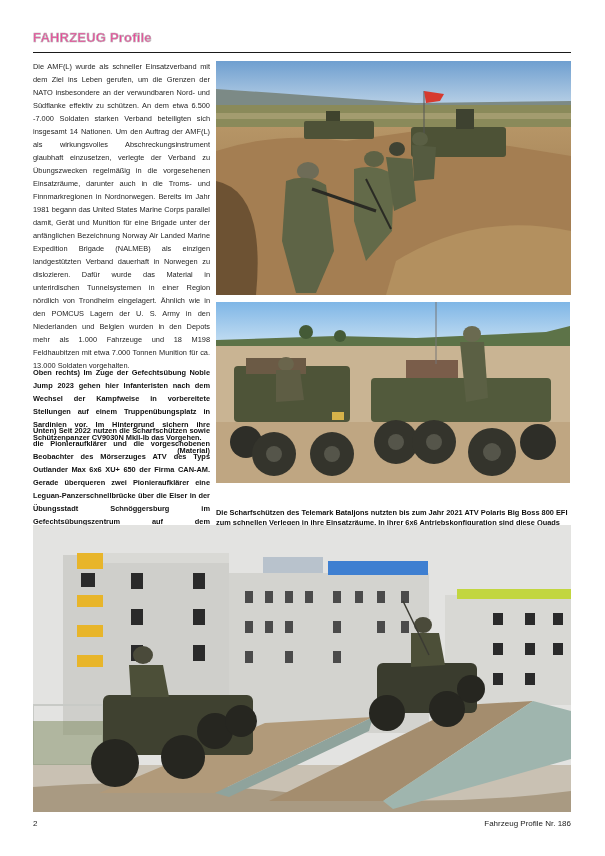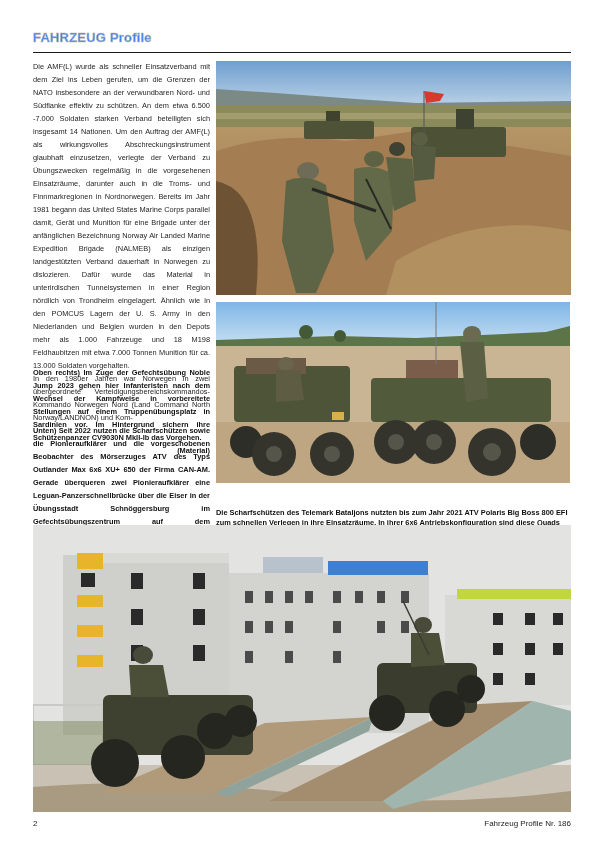--- a/index.html
+++ b/index.html
@@ -1,21 +1,21 @@
 <!DOCTYPE html>
 <html><head>
 <meta charset="utf-8">
 <style>
   * { margin: 0; padding: 0; box-sizing: border-box; }
   html, body { width: 605px; height: 856px; background: #ffffff; overflow: hidden; }
   body { position: relative; font-family: "Liberation Sans", sans-serif; color: #1a1a1a; }
 
   .header-title {
     position: absolute; left: 33px; top: 30px;
-    font-size: 13px; font-weight: bold; color: #3b82f6;
+    font-size: 13px; font-weight: bold; color: #ec4899;
     -webkit-text-stroke: 0.6px #b8b8b8; letter-spacing: 0.2px;
   }
   .header-rule { position: absolute; left: 33px; top: 52px; width: 538px; height: 1px; background: #1a1a1a; }
 
   .col-text {
     position: absolute; left: 33px; width: 177px;
     font-size: 7.4px; line-height: 13px; text-align: justify; color: #1e1e1e;
   }
   .col-text p { margin: 0; }
   .col-body { top: 60px; }
@@ -41,21 +41,20 @@
 </head>
 <body>
 
 <div>
   <div class="header-title">FAHRZEUG Profile</div>
   <div class="header-rule"></div>
 </div>
 
 <div class="col-text col-body">
   <p>Die AMF(L) wurde als schneller Einsatzverband mit dem Ziel ins Leben gerufen, um die Grenzen der NATO insbesondere an der verwundbaren Nord- und Südflanke effektiv zu schützen. An dem etwa 6.500 -7.000 Soldaten starken Verband beteiligten sich insgesamt 14 Nationen. Um den Auftrag der AMF(L) als wirkungsvolles Abschreckungsinstrument glaubhaft einzusetzen, verlegte der Verband zu Übungszwecken regelmäßig in die vorgesehenen Einsatzräume, darunter auch in die Troms- und Finnmarkregionen in Nordnorwegen. Bereits im Jahr 1981 begann das United States Marine Corps parallel damit, Gerät und Munition für eine Brigade unter der anfänglichen Bezeichnung Norway Air Landed Marine Expedition Brigade (NALMEB) als einzigen landgestützten Verband dauerhaft in Norwegen zu dislozieren. Dafür wurde das Material in unterirdischen Tunnelsystemen in einer Region nördlich von Trondheim eingelagert. Ähnlich wie in den POMCUS Lagern der U. S. Army in den Niederlanden und Belgien wurden in den Depots mehr als 1.000 Fahrzeuge und 18 M198 Feldhaubitzen mit etwa 7.000 Tonnen Munition für ca. 13.000 Soldaten vorgehalten.</p>
-  <p>In den 1980er Jahren war Norwegen in zwei übergeordnete Verteidigungsbereichskommandos- Kommando Norwegen Nord (Land Command North Norway/LANDNON) und Kom-</p>
 </div>
 
 <div class="col-text caption-bold cap1">
   <span>Oben rechts) Im Zuge der Gefechtsübung Noble Jump 2023 gehen hier Infanteristen nach dem Wechsel der Kampfweise in vorbereitete Stellungen auf einem Truppenübungsplatz in Sardinien vor. Im Hintergrund sichern ihre Schützenpanzer CV9030N MkII-Ib das Vorgehen.</span>
   <span class="credit">(Material)</span>
 </div>
 
 <div class="col-text caption-bold cap2">
   <span>Unten) Seit 2022 nutzen die Scharfschützen sowie die Pionieraufklärer und die vorgeschobenen Beobachter des Mörserzuges ATV des Typs Outlander Max 6x6 XU+ 650 der Firma CAN-AM. Gerade überqueren zwei Pionieraufklärer eine Leguan-Panzerschnellbrücke über die Eiser in der Übungsstadt Schnöggersburg im Gefechtsübungszentrum auf dem Truppenübungsplatz Altmark.</span>
 </div>

